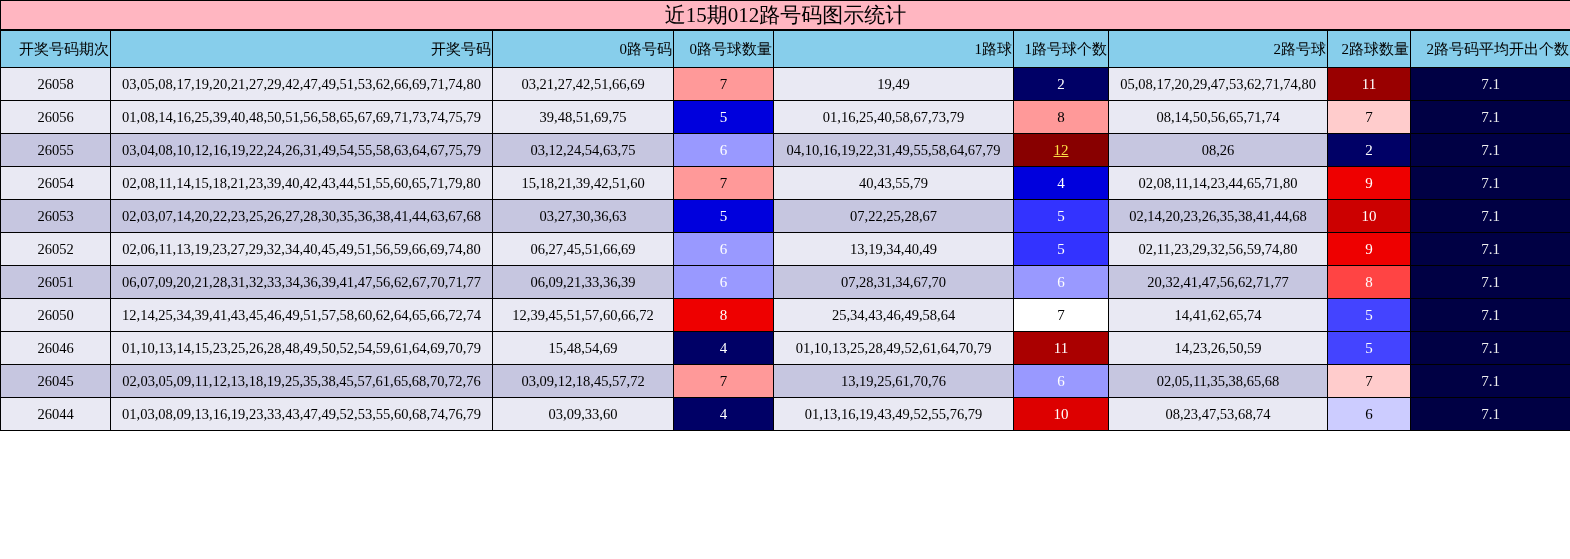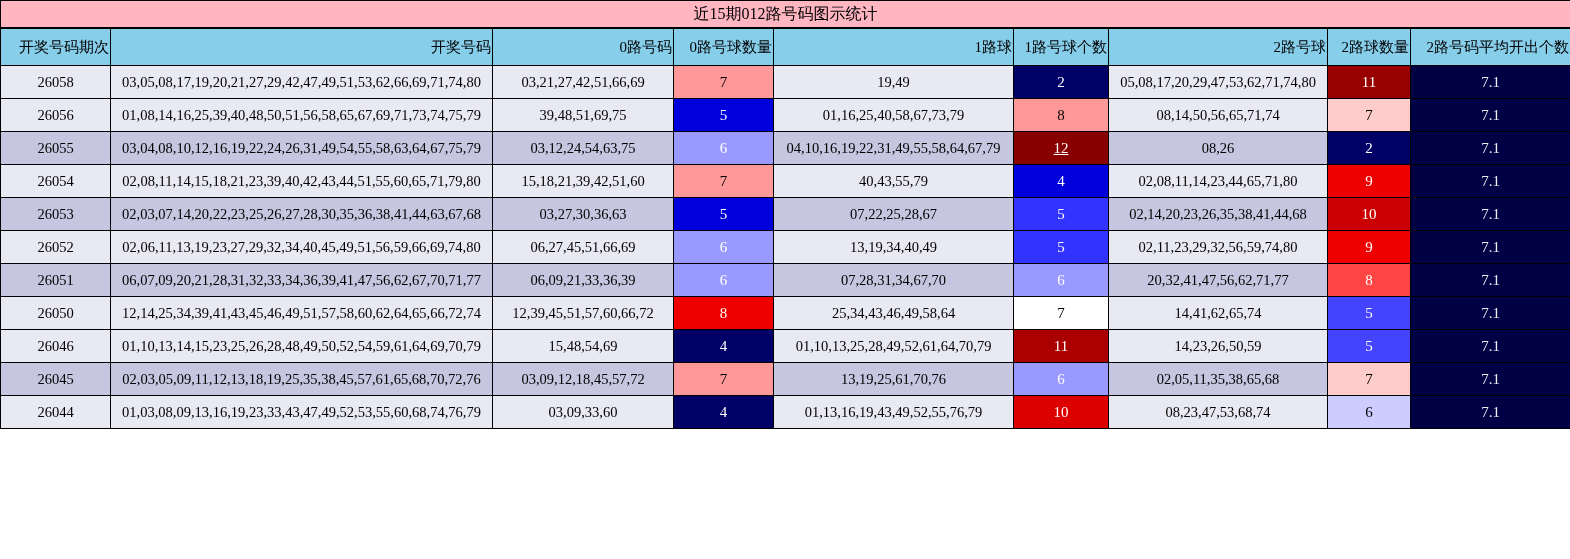--- a/index.html
+++ b/index.html
@@ -15,21 +15,21 @@
     border: 1px solid #000;
     text-align: center;
     vertical-align: middle;
     overflow: hidden;
     white-space: nowrap;
     padding: 0 1px;
   }
   tr.title-row td {
     height: 26px;
     background: #ffb6c1;
-    font-size: 16px;
+    font-size: 21px;
     border-bottom: 2px solid #000;
   }
   tr.header-row th {
     height: 36px;
     background: #87ceeb;
     font-weight: normal;
     font-size: 15px;
     text-align: right;
   }
   tr.data-row { height: 33px; }
@@ -91,21 +91,21 @@
         <td class="numcell stripe">08,14,50,56,65,71,74</td>
         <td class="countcell" style="background: rgb(255, 204, 204); color: rgb(0, 0, 0);">7</td>
         <td class="countcell" style="background: rgb(0, 0, 68); color: rgb(238, 238, 238);">7.1</td>
       </tr>
       <tr class="data-row even">
         <td class="numcell stripe">26055</td>
         <td class="numcell stripe">03,04,08,10,12,16,19,22,24,26,31,49,54,55,58,63,64,67,75,79</td>
         <td class="numcell stripe">03,12,24,54,63,75</td>
         <td class="countcell" style="background: rgb(153, 153, 255); color: rgb(255, 255, 255);">6</td>
         <td class="numcell stripe">04,10,16,19,22,31,49,55,58,64,67,79</td>
-        <td class="countcell" style="background: rgb(136, 0, 0); color: #ffffff; text-decoration: underline;">12</td>
+        <td class="countcell" style="background: rgb(136, 0, 0); color: #fde047; text-decoration: underline;">12</td>
         <td class="numcell stripe">08,26</td>
         <td class="countcell" style="background: rgb(0, 0, 102); color: rgb(255, 255, 255);">2</td>
         <td class="countcell" style="background: rgb(0, 0, 68); color: rgb(238, 238, 238);">7.1</td>
       </tr>
       <tr class="data-row odd">
         <td class="numcell stripe">26054</td>
         <td class="numcell stripe">02,08,11,14,15,18,21,23,39,40,42,43,44,51,55,60,65,71,79,80</td>
         <td class="numcell stripe">15,18,21,39,42,51,60</td>
         <td class="countcell" style="background: rgb(255, 153, 153); color: rgb(0, 0, 0);">7</td>
         <td class="numcell stripe">40,43,55,79</td>

